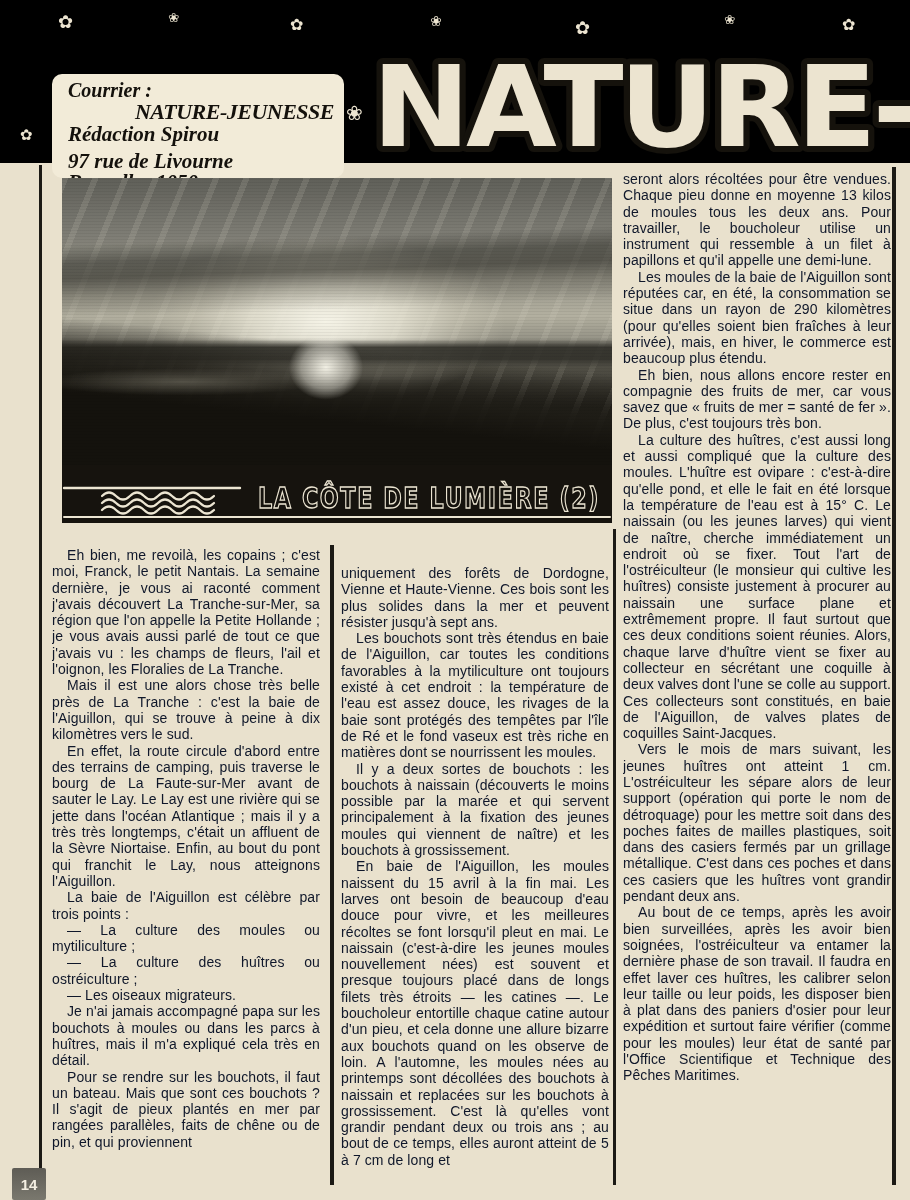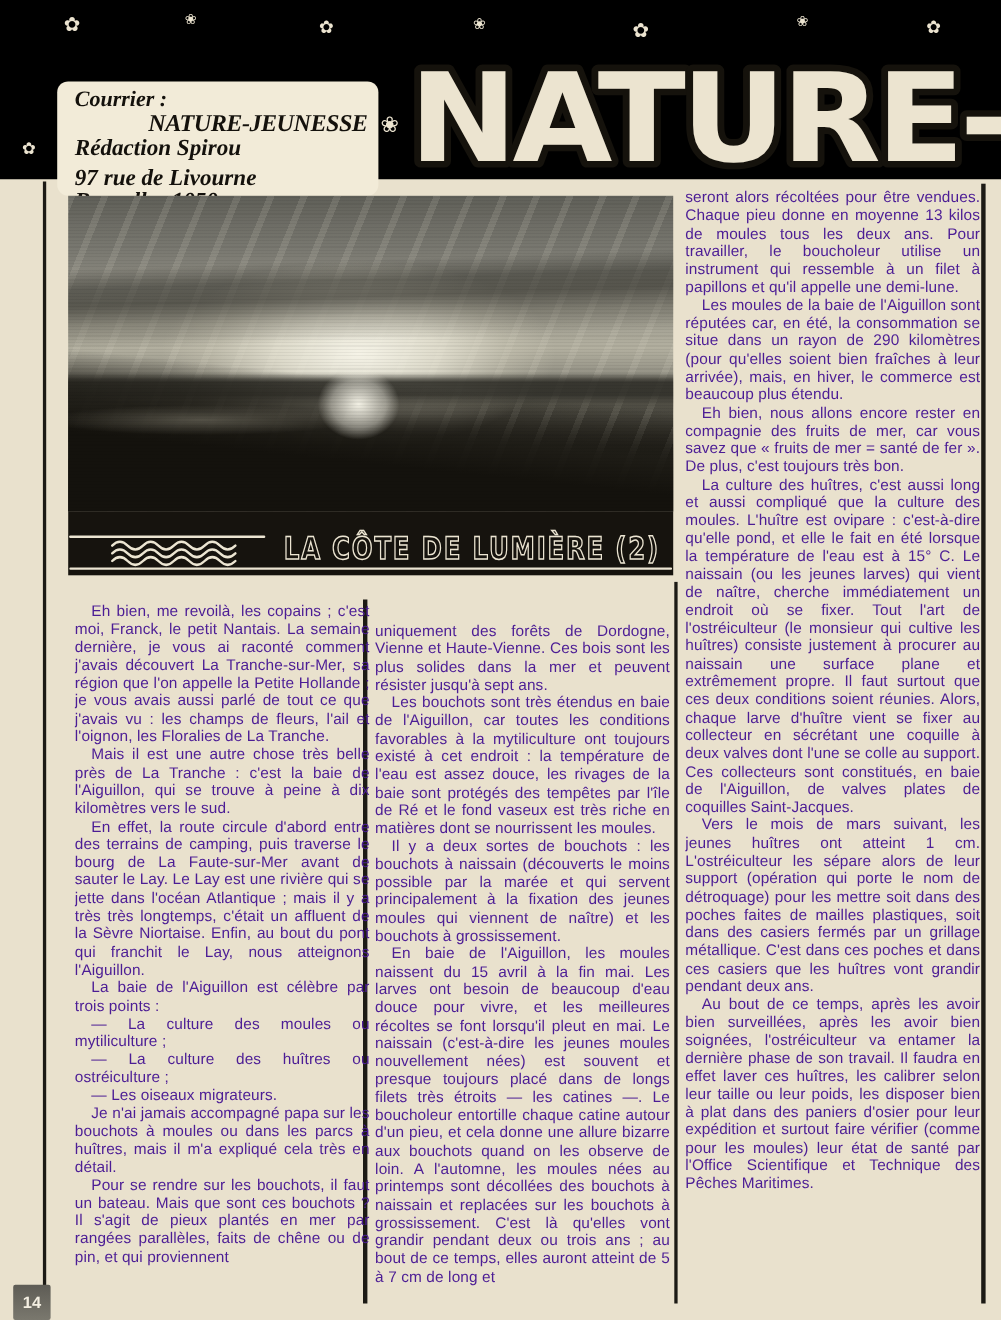--- a/index.html
+++ b/index.html
@@ -60,25 +60,25 @@
   .rule { position:absolute; background:#1c1a15; }
   .rule-left  { left:39px;  top:165px; width:3px; height:1020px; }
   .rule-mid1  { left:330px; top:545px; width:4px; height:640px; }
   .rule-mid2  { left:613px; top:529px; width:3px; height:656px; }
   .rule-right { left:892px; top:167px; width:4px; height:1018px; }
 
   
   .col {
     position:absolute; width:268px; overflow:hidden;
     font-size:14px; line-height:16.3px; letter-spacing:0.1px;
-    text-align:justify; color:#4c1d95;
+    text-align:justify; color:#0f172a;
   }
   .col p { margin:0; text-indent:15px; }
   .col.continuation p:first-child { text-indent:0; }
-  .col1 { left:68px;  top:547px; height:640px; }
+  .col1 { left:52px;  top:547px; height:640px; }
   .col2 { left:341px; top:547px; height:640px;margin-top:18px; }
   .col3 { left:623px; top:171px; height:1016px; }
 
   
   .page-number {
     position:absolute; left:12px; top:1168px; width:34px; height:32px;
     background:linear-gradient(#5e5c55, #7a786e);
     color:#f4efe2; font-size:15px; font-weight:bold;
     display:flex; align-items:center; justify-content:center;
     border-radius:2px;
@@ -149,21 +149,21 @@
   </figure>
 
   <div class="rule rule-left"></div>
   <div class="rule rule-mid1"></div>
   <div class="rule rule-mid2"></div>
   <div class="rule rule-right"></div>
 
   <main>
     <section class="col col1">
         <p>Eh bien, me revoilà, les copains ; c'est moi, Franck, le petit Nantais. La semaine dernière, je vous ai raconté comment j'avais découvert La Tranche-sur-Mer, sa région que l'on appelle la Petite Hollande ; je vous avais aussi parlé de tout ce que j'avais vu : les champs de fleurs, l'ail et l'oignon, les Floralies de La Tranche.</p>
-        <p>Mais il est une autre chose très belle près de La Tranche : c'est la baie de l'Aiguillon, qui se trouve à peine à dix kilomètres vers le sud.</p>
+        <p>Mais il est une alors chose très belle près de La Tranche : c'est la baie de l'Aiguillon, qui se trouve à peine à dix kilomètres vers le sud.</p>
         <p>En effet, la route circule d'abord entre des terrains de camping, puis traverse le bourg de La Faute-sur-Mer avant de sauter le Lay. Le Lay est une rivière qui se jette dans l'océan Atlantique ; mais il y a très très longtemps, c'était un affluent de la Sèvre Niortaise. Enfin, au bout du pont qui franchit le Lay, nous atteignons l'Aiguillon.</p>
         <p>La baie de l'Aiguillon est célèbre par trois points :</p>
         <p>— La culture des moules ou mytiliculture ;</p>
         <p>— La culture des huîtres ou ostréiculture ;</p>
         <p>— Les oiseaux migrateurs.</p>
         <p>Je n'ai jamais accompagné papa sur les bouchots à moules ou dans les parcs à huîtres, mais il m'a expliqué cela très en détail.</p>
         <p>Pour se rendre sur les bouchots, il faut un bateau. Mais que sont ces bouchots ? Il s'agit de pieux plantés en mer par rangées parallèles, faits de chêne ou de pin, et qui proviennent</p>
       </section>
     <section class="col col2 continuation">
         <p>uniquement des forêts de Dordogne, Vienne et Haute-Vienne. Ces bois sont les plus solides dans la mer et peuvent résister jusqu'à sept ans.</p>

